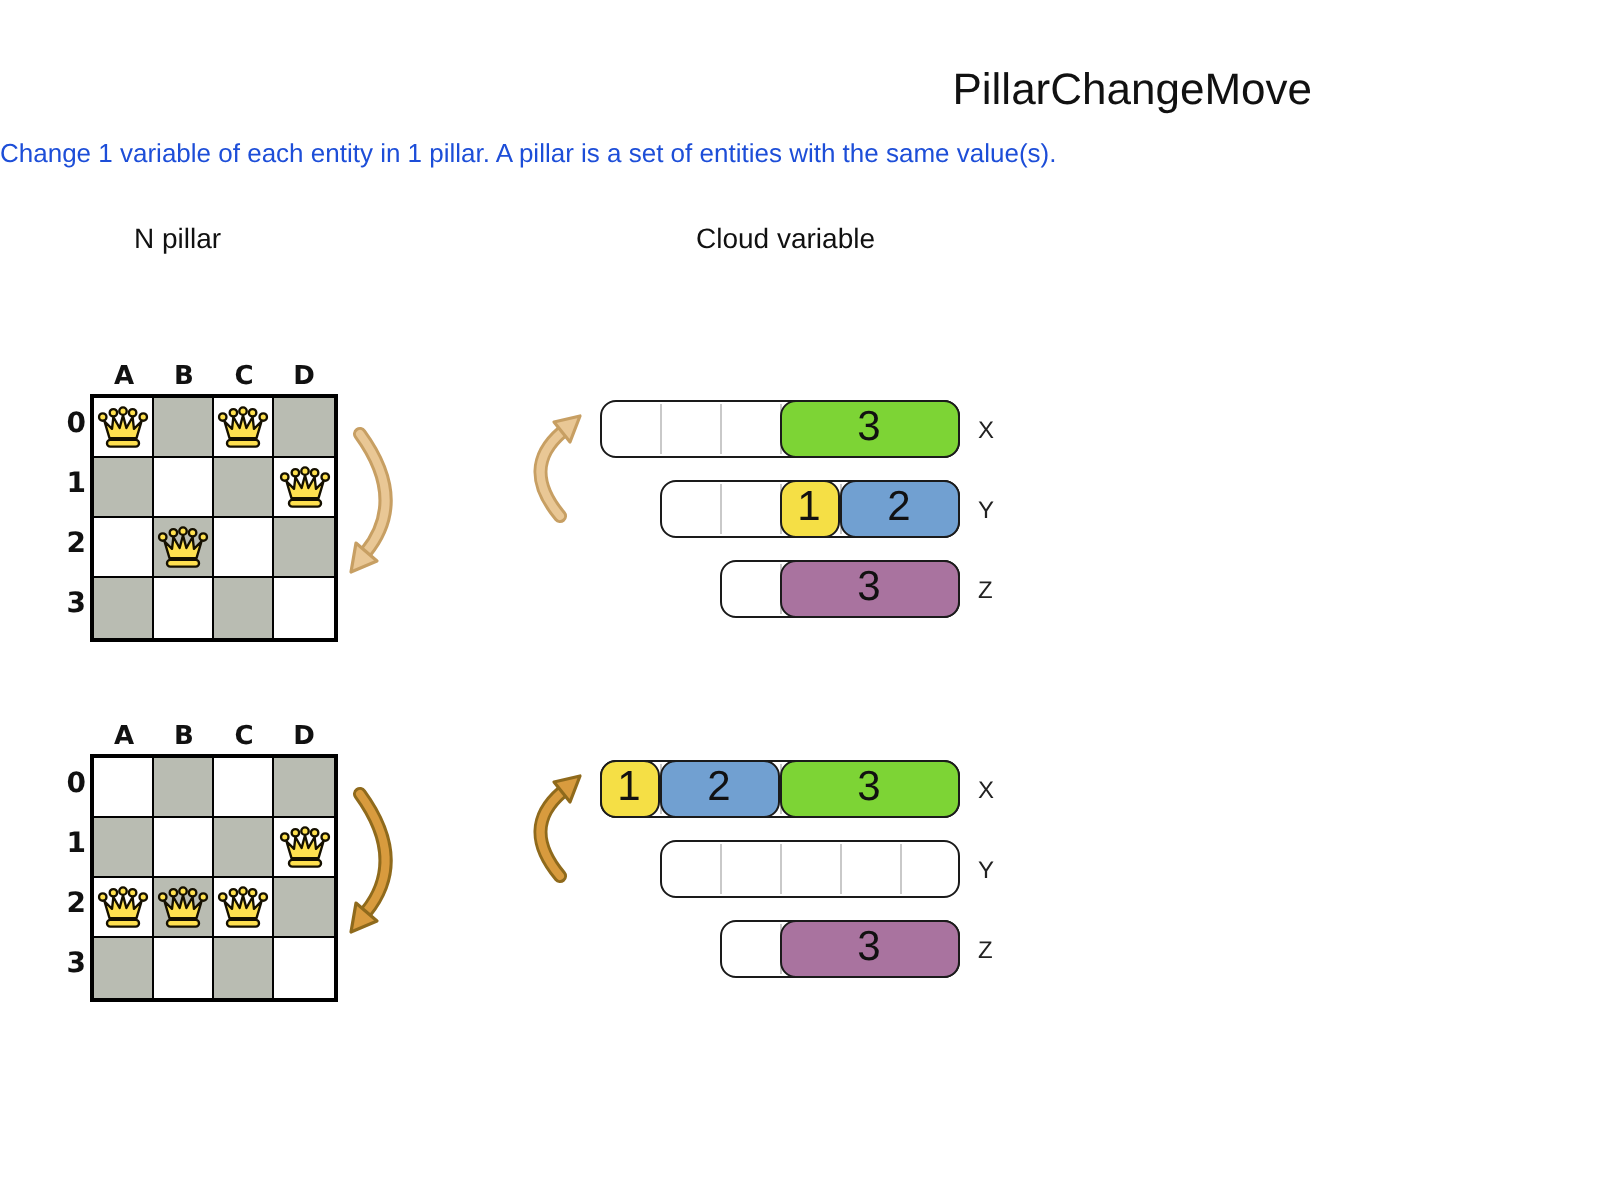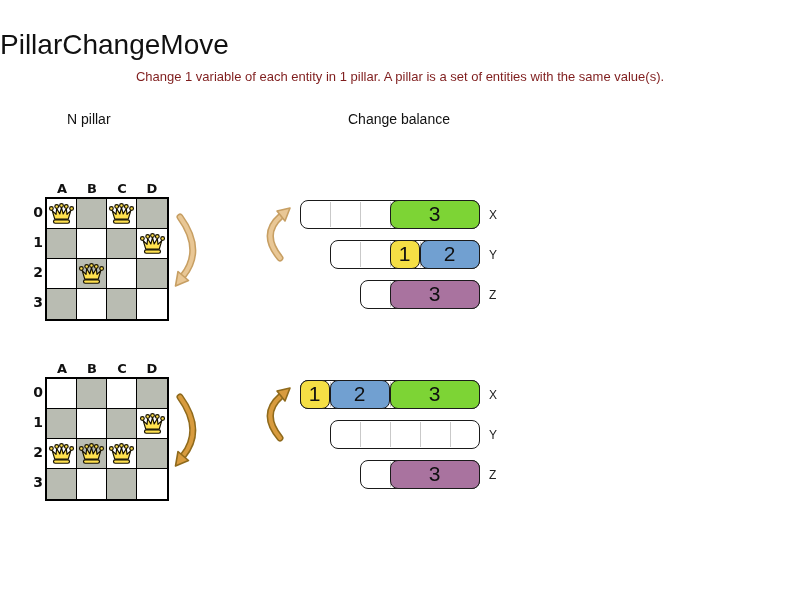--- a/index.html
+++ b/index.html
@@ -1,22 +1,22 @@
 <!DOCTYPE html>
 <html style="--board-dark: #b9bcb2; --queen-fill: #ffe14f; --arrow-light-fill: #e9c795; --arrow-light-edge: #c79f63; --arrow-dark-fill: #d89b3e; --arrow-dark-edge: #8f6a1c;"><head>
 <meta charset="utf-8">
 <style>
   html,body{margin:0;padding:0;background:#fff;}
   .canvas{position:relative;width:800px;height:600px;background:#fff;overflow:hidden;
           font-family:"Liberation Sans",sans-serif;color:#111;}
 
-  .title{position:absolute;left:0;top:28px;width:656px;text-align:left;
-         font-size:28px;line-height:34px;}
-  .subtitle{position:absolute;left:0;top:69px;width:800px;text-align:center;
-            font-size:13px;color:#7f1d1d;}
+  .title{position:absolute;left:0;top:28px;width:656px;text-align:right;
+         font-size:22px;line-height:34px;}
+  .subtitle{position:absolute;left:0;top:69px;width:800px;text-align:left;
+            font-size:13px;color:#1d4ed8;}
   .section-label{position:absolute;font-size:14px;color:#111;}
   .section-label.nq{left:67px;top:111px;}
   .section-label.cb{left:348px;top:111px;}
 
   
   .board{position:absolute;left:30px;}
   .board.b1{top:181px;}
   .board.b2{top:361px;}
   .letters{display:flex;margin-left:17px;height:16px;}
   .clabel{width:30px;text-align:center;font-family:"DejaVu Sans",sans-serif;
@@ -60,21 +60,21 @@
 </style>
 </head>
 <body>
 
 <div class="canvas">
 
   <div class="title">PillarChangeMove</div>
   <div class="subtitle">Change 1 variable of each entity in 1 pillar. A pillar is a set of entities with the same value(s).</div>
 
   <div class="section-label nq">N pillar</div>
-  <div class="section-label cb">Change balance</div>
+  <div class="section-label cb">Cloud variable</div>
 
   <div class="board b1">
       <div class="letters">
         <div class="clabel">A</div>
         <div class="clabel">B</div>
         <div class="clabel">C</div>
         <div class="clabel">D</div>
       </div>
       <div class="board-body">
         <div class="row-labels">

